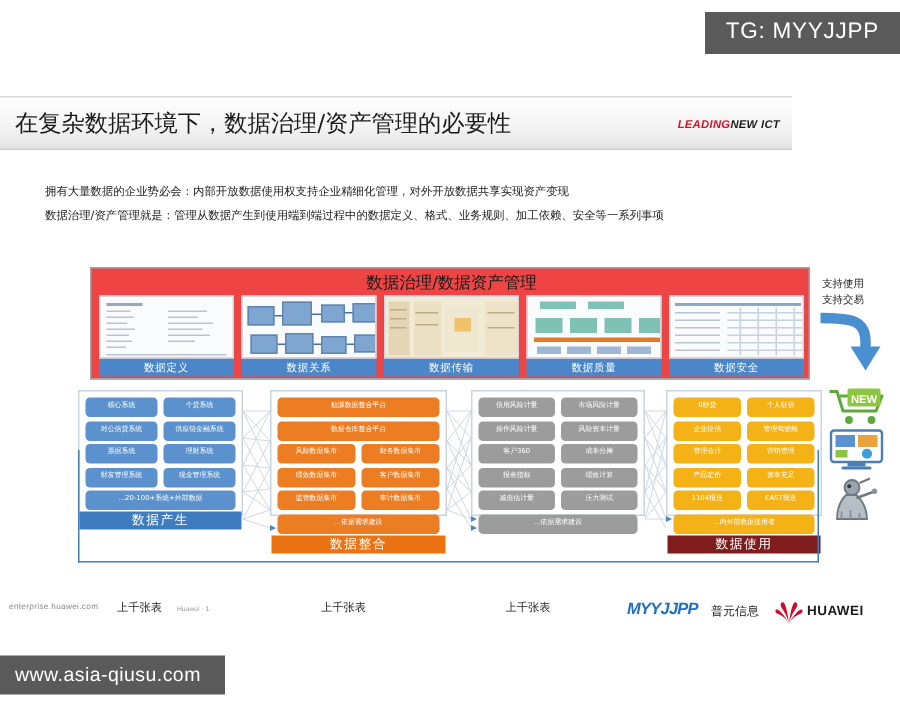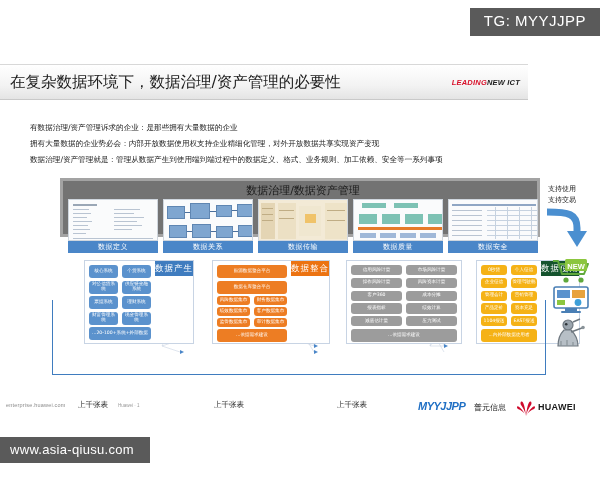--- a/index.html
+++ b/index.html
@@ -48,22 +48,22 @@
     margin-bottom: 5.5px; white-space: nowrap;
     font-family: "DejaVu Sans", sans-serif;
   }
 
   
   .diagram {
     position: absolute; left: 0; top: 170px; width: 600px; height: 225px;
     background: #ffffff;
   }
   .gov-panel {
-    position: absolute; left: 60px; top: 8px; width: 480px; height: 59px;
-    background: #737373; border: 3px solid #a3a3a3;
+    position: absolute; left: 60px; top: 8px; width: 480px; height: 75px;
+    background: #ef4444; border: 1px solid #a3a3a3;
   }
   .gov-title {
     position: absolute; left: 0; top: 2px; width: 480px; text-align: center;
     font-size: 11px; color: #1a1a1a; font-weight: 500;
     font-family: "DejaVu Sans", sans-serif;
   }
   .gov-cards {
     position: absolute; left: 5px; top: 18px; width: 470px; height: 54px;
     display: flex; gap: 5px;
   }
@@ -84,21 +84,21 @@
   .tbg { position: absolute; background: #7dc2b4; }
   .tor { position: absolute; background: #e3a05a; }
   .tbe { position: absolute; background: #e8dcc0; }
   .tbl { position: absolute; background: #9fb8d8; }
 
   
   .cols { position: absolute; left: 52px; top: 90px; width: 496px; height: 108px; }
   .col {
     position: absolute; top: 0; height: 84px;
     border: 1px solid #c8d4e4; background: #ffffff;
-    display: flex; flex-direction: row; margin-left: 32px;
+    display: flex; flex-direction: column;
   }
   .col-body { flex: 1; padding: 4px 4px 1px 4px; display: flex; flex-direction: column; gap: 2.5px; }
   .row2 { display: flex; gap: 4px; height: 13px; }
   .cell {
     flex: 1; border-radius: 3px; color: #ffffff;
     font-size: 4.6px; line-height: 1.08;
     display: flex; align-items: center; justify-content: center;
     text-align: center; padding: 0 1px;
     font-family: "DejaVu Sans", sans-serif;
   }
@@ -114,21 +114,21 @@
   .col.c3 { left: 262px; width: 116px; }
   .col.c4 { left: 392px; width: 104px; }
 
   .c1 .cell { background: #5b92cd; }
   .c1 .col-foot { background: #3f7cbf; }
   .c2 .cell { background: #ed7d23; }
   .c2 .col-foot { background: #ec7311; }
   .c3 .cell { background: #9c9c9c; }
   .c3 .col-foot { background: #8e8e8e; }
   .c4 .cell { background: #f5b216; }
-  .c4 .col-foot { background: #14532d; }
+  .c4 .col-foot { background: #7f1d1d; }
 
   
   .mesh { position: absolute; left: 0; top: 0; width: 496px; height: 108px; pointer-events: none; }
 
   
   .right-text {
     position: absolute; left: 548px; top: 14px;
     font-size: 7px; color: #1b1b1b; line-height: 1.5;
     font-family: "DejaVu Sans", sans-serif; white-space: nowrap;
   }
@@ -185,21 +185,20 @@
 <div class="tg-banner">TG: MYYJJPP</div>
 
 <div class="title-bar">
   <div class="title-text">在复杂数据环境下，数据治理/资产管理的必要性</div>
   <div class="leading-ict">
     <span class="red">LEADING</span><span class="blk">NEW ICT</span>
   </div>
 </div>
 
 <div class="bullets">
-  <div class="line">有数据治理/资产管理诉求的企业：是那些拥有大量数据的企业</div>
   <div class="line">拥有大量数据的企业势必会：内部开放数据使用权支持企业精细化管理，对外开放数据共享实现资产变现</div>
   <div class="line">数据治理/资产管理就是：管理从数据产生到使用端到端过程中的数据定义、格式、业务规则、加工依赖、安全等一系列事项</div>
 </div>
 
 <div class="diagram">
 
   <div class="gov-panel">
     <div class="gov-title">数据治理/数据资产管理</div>
     <div class="gov-cards">
 

